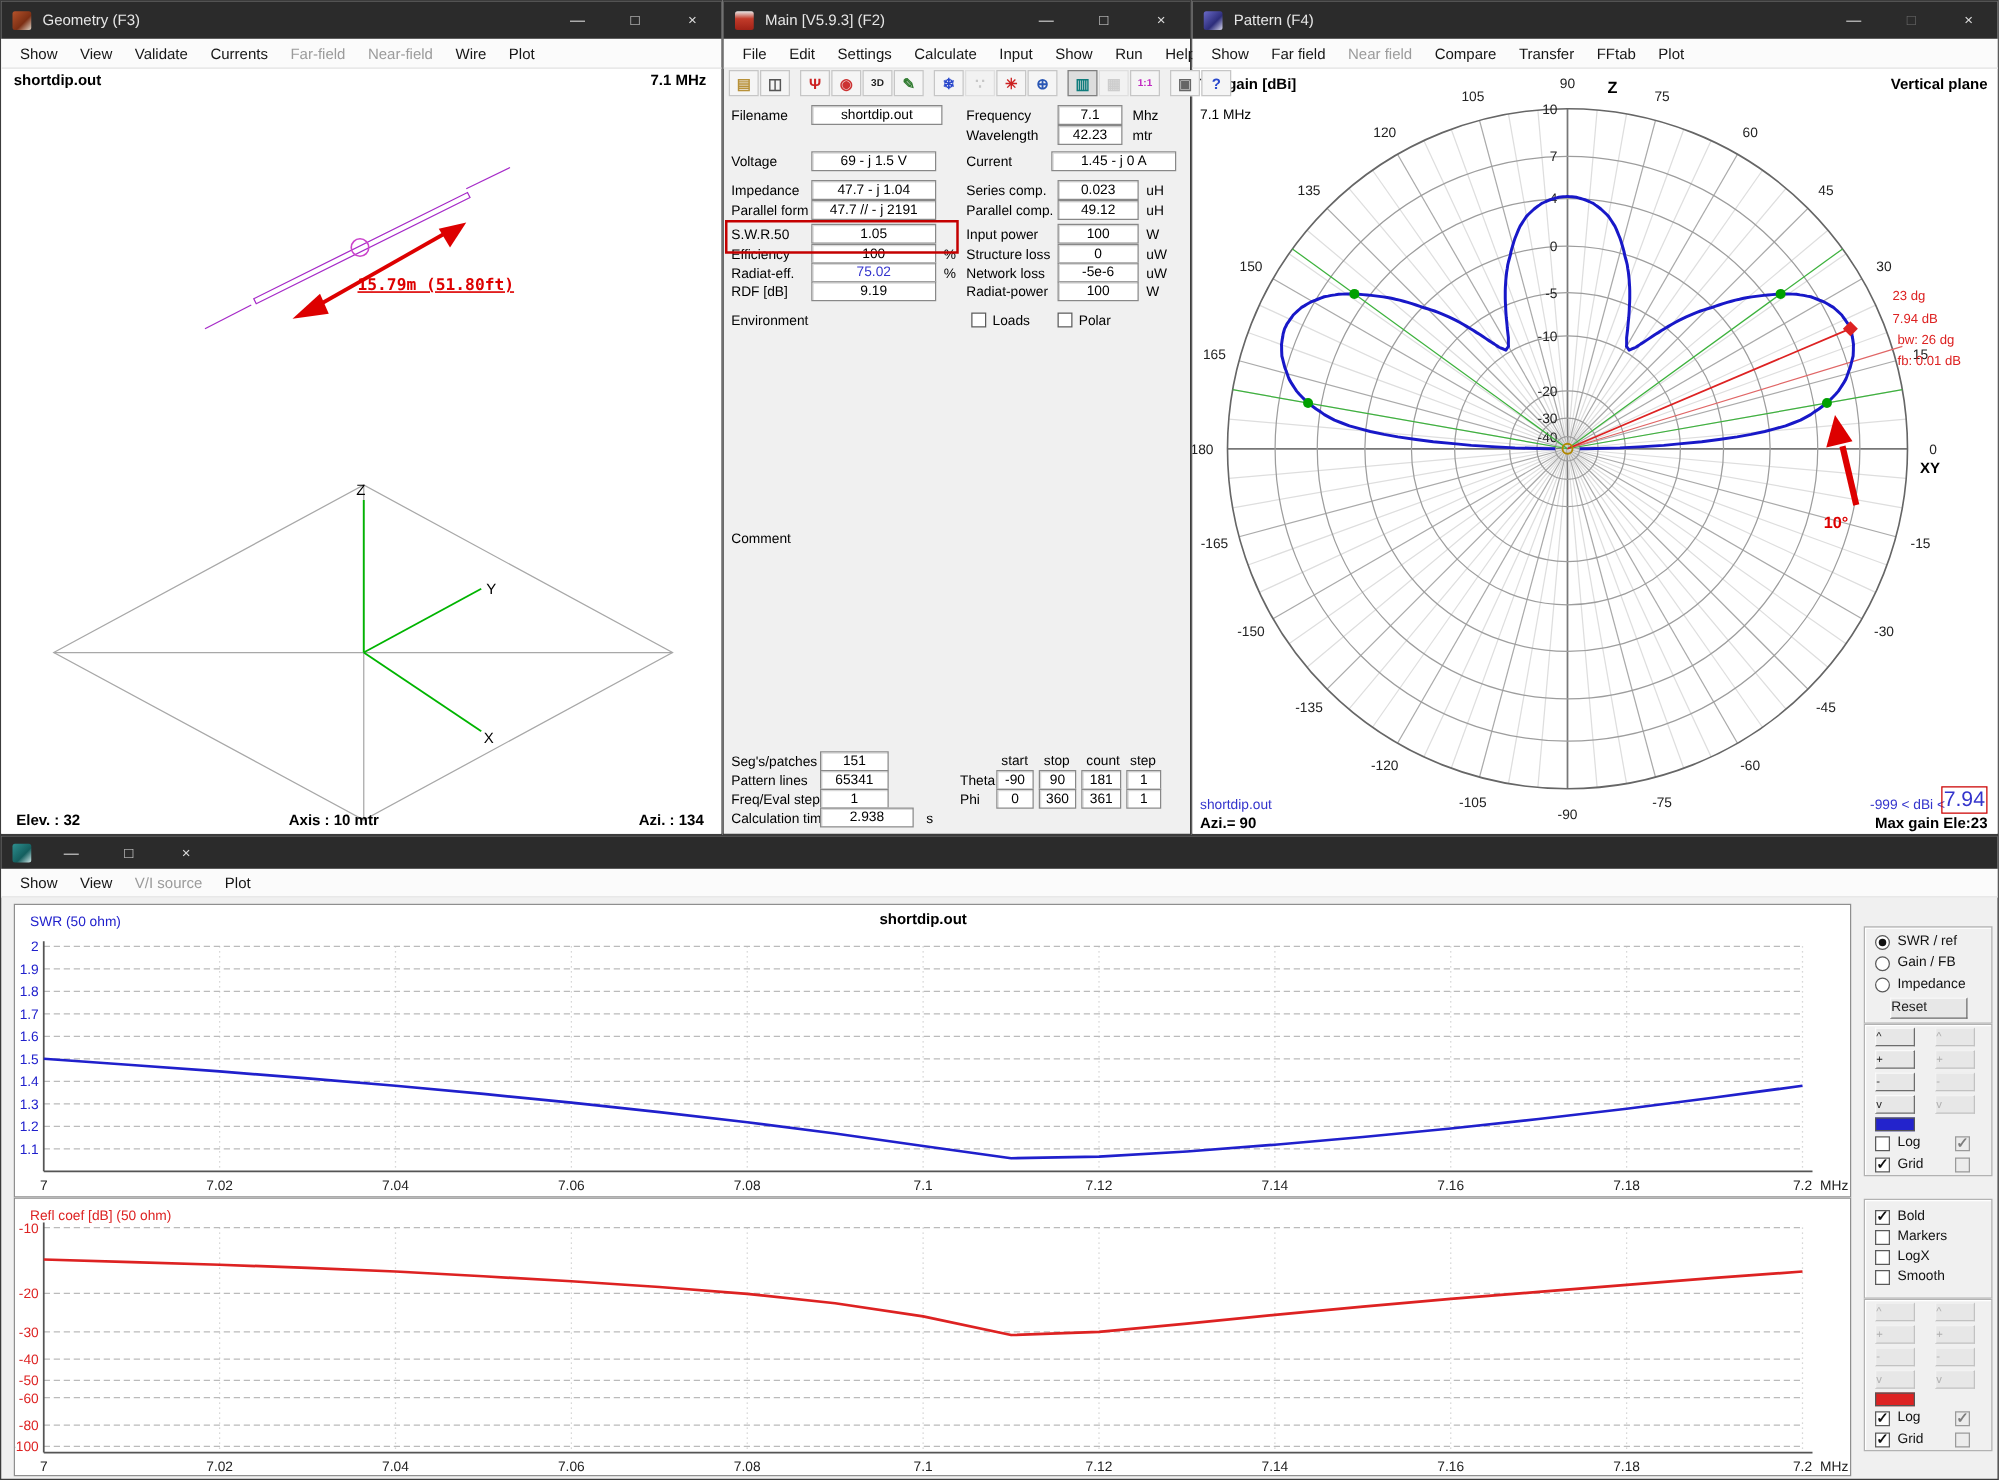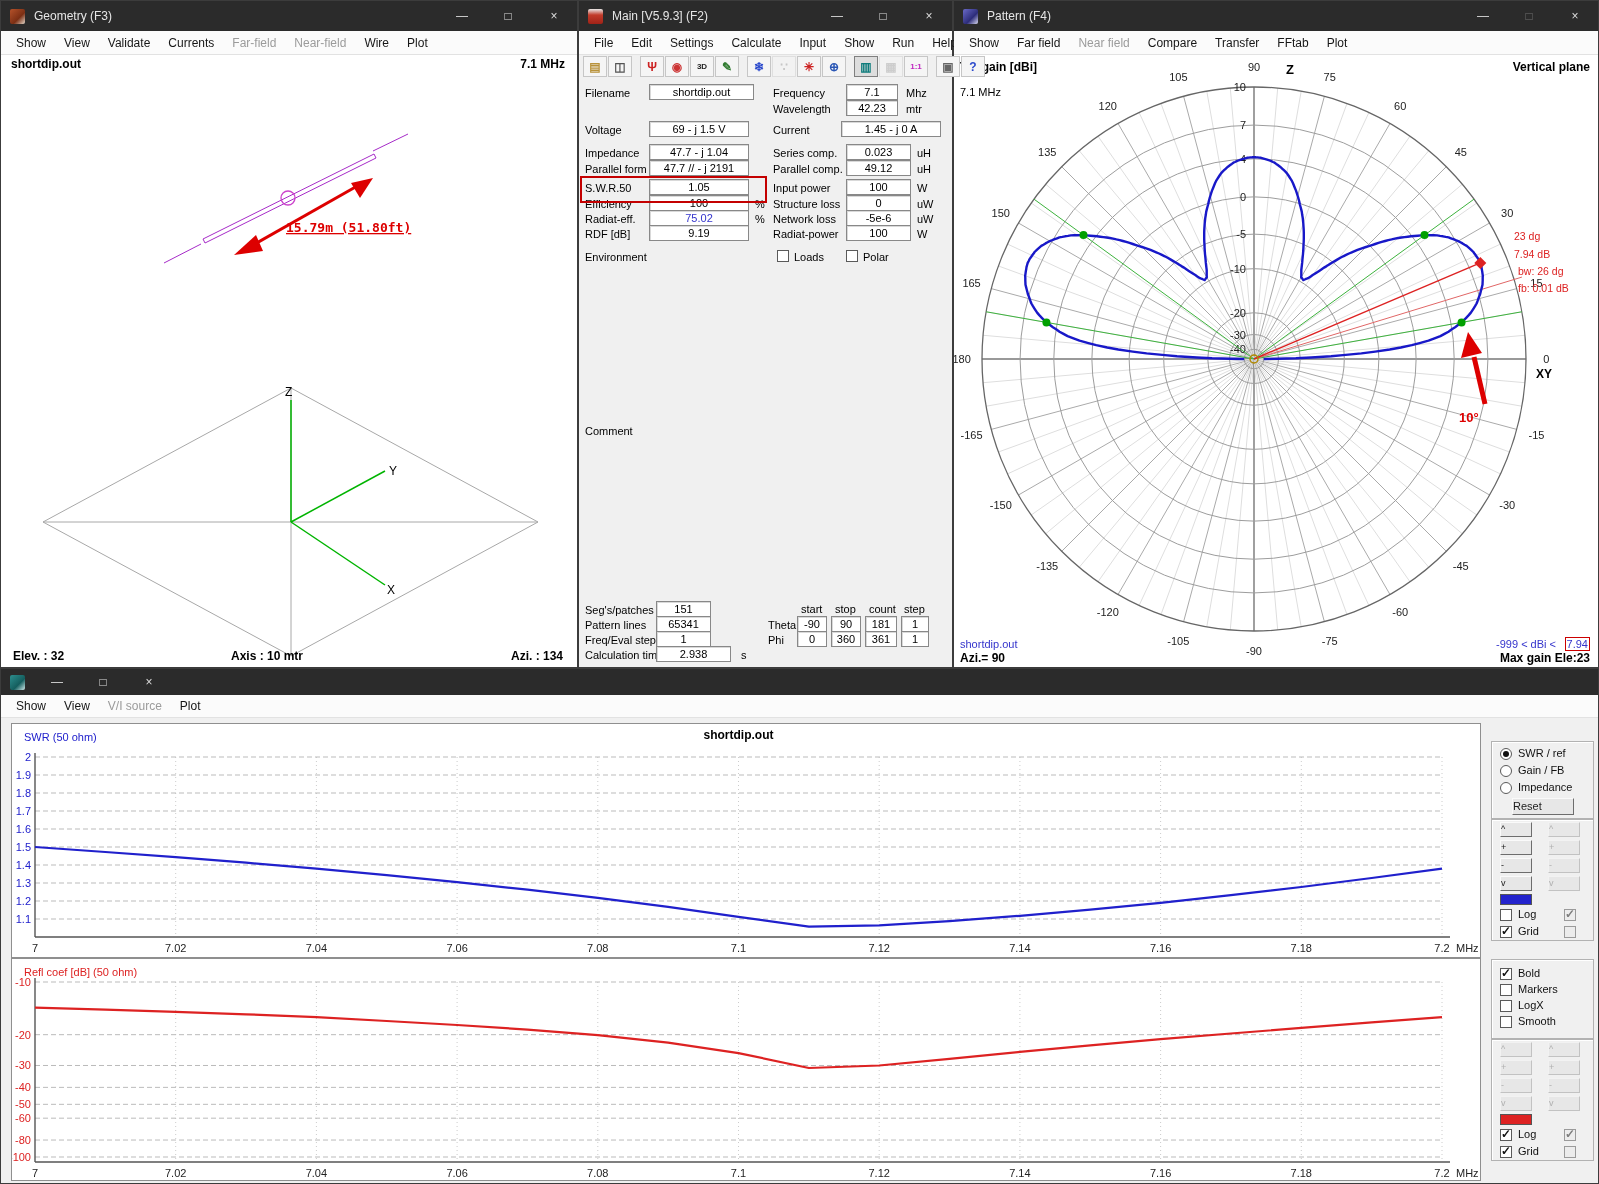--- a/index.html
+++ b/index.html
@@ -392,21 +392,21 @@
           <line x1="531" y1="350" x2="520" y2="303" stroke="#dd0000" stroke-width="5"></line>
           <polygon points="514,278 528,299 507,304" fill="#dd0000"></polygon>
           <text x="505" y="368" font-size="13" font-weight="bold" fill="#dd0000">10°</text>
         </svg>
       <div class="ptext boldlbl" style="left:6px;top:6px;">Tot-gain [dBi]</div>
       <div class="ptext boldlbl" style="right:8px;top:6px;">Vertical plane</div>
       <div class="ptext" style="left:6px;top:32px;font-size:11px;">7.1 MHz</div>
       <div class="ptext" style="left:6px;bottom:17px;font-size:11px;color:#3434cc;">shortdip.out</div>
       <div class="ptext boldlbl" style="left:6px;bottom:2px;">Azi.= 90</div>
       <div class="ptext" style="right:42px;bottom:17px;font-size:11px;color:#3434cc;">-999 &lt; dBi &lt;</div>
-      <div class="ptext" style="right:8px;bottom:16px;font-size:11px;color:#3434cc;border:1px solid #cc0000;padding:0 1px;">7.94</div>
+      <div class="ptext" style="right:8px;bottom:16px;font-size:17px;color:#3434cc;border:1px solid #cc0000;padding:0 1px;">7.94</div>
       <div class="ptext boldlbl" style="right:8px;bottom:2px;">Max gain Ele:23</div>
     </div>
   </div>
 
   <div class="window" id="win-f5" style="left:0;top:668px;width:1599px;height:516px;">
     <div class="titl
 ebar tb26"></div>
     <div class="titlebar tb26">
       <span class="ticon ticon-f5"></span>
       <span class="winbtns">

